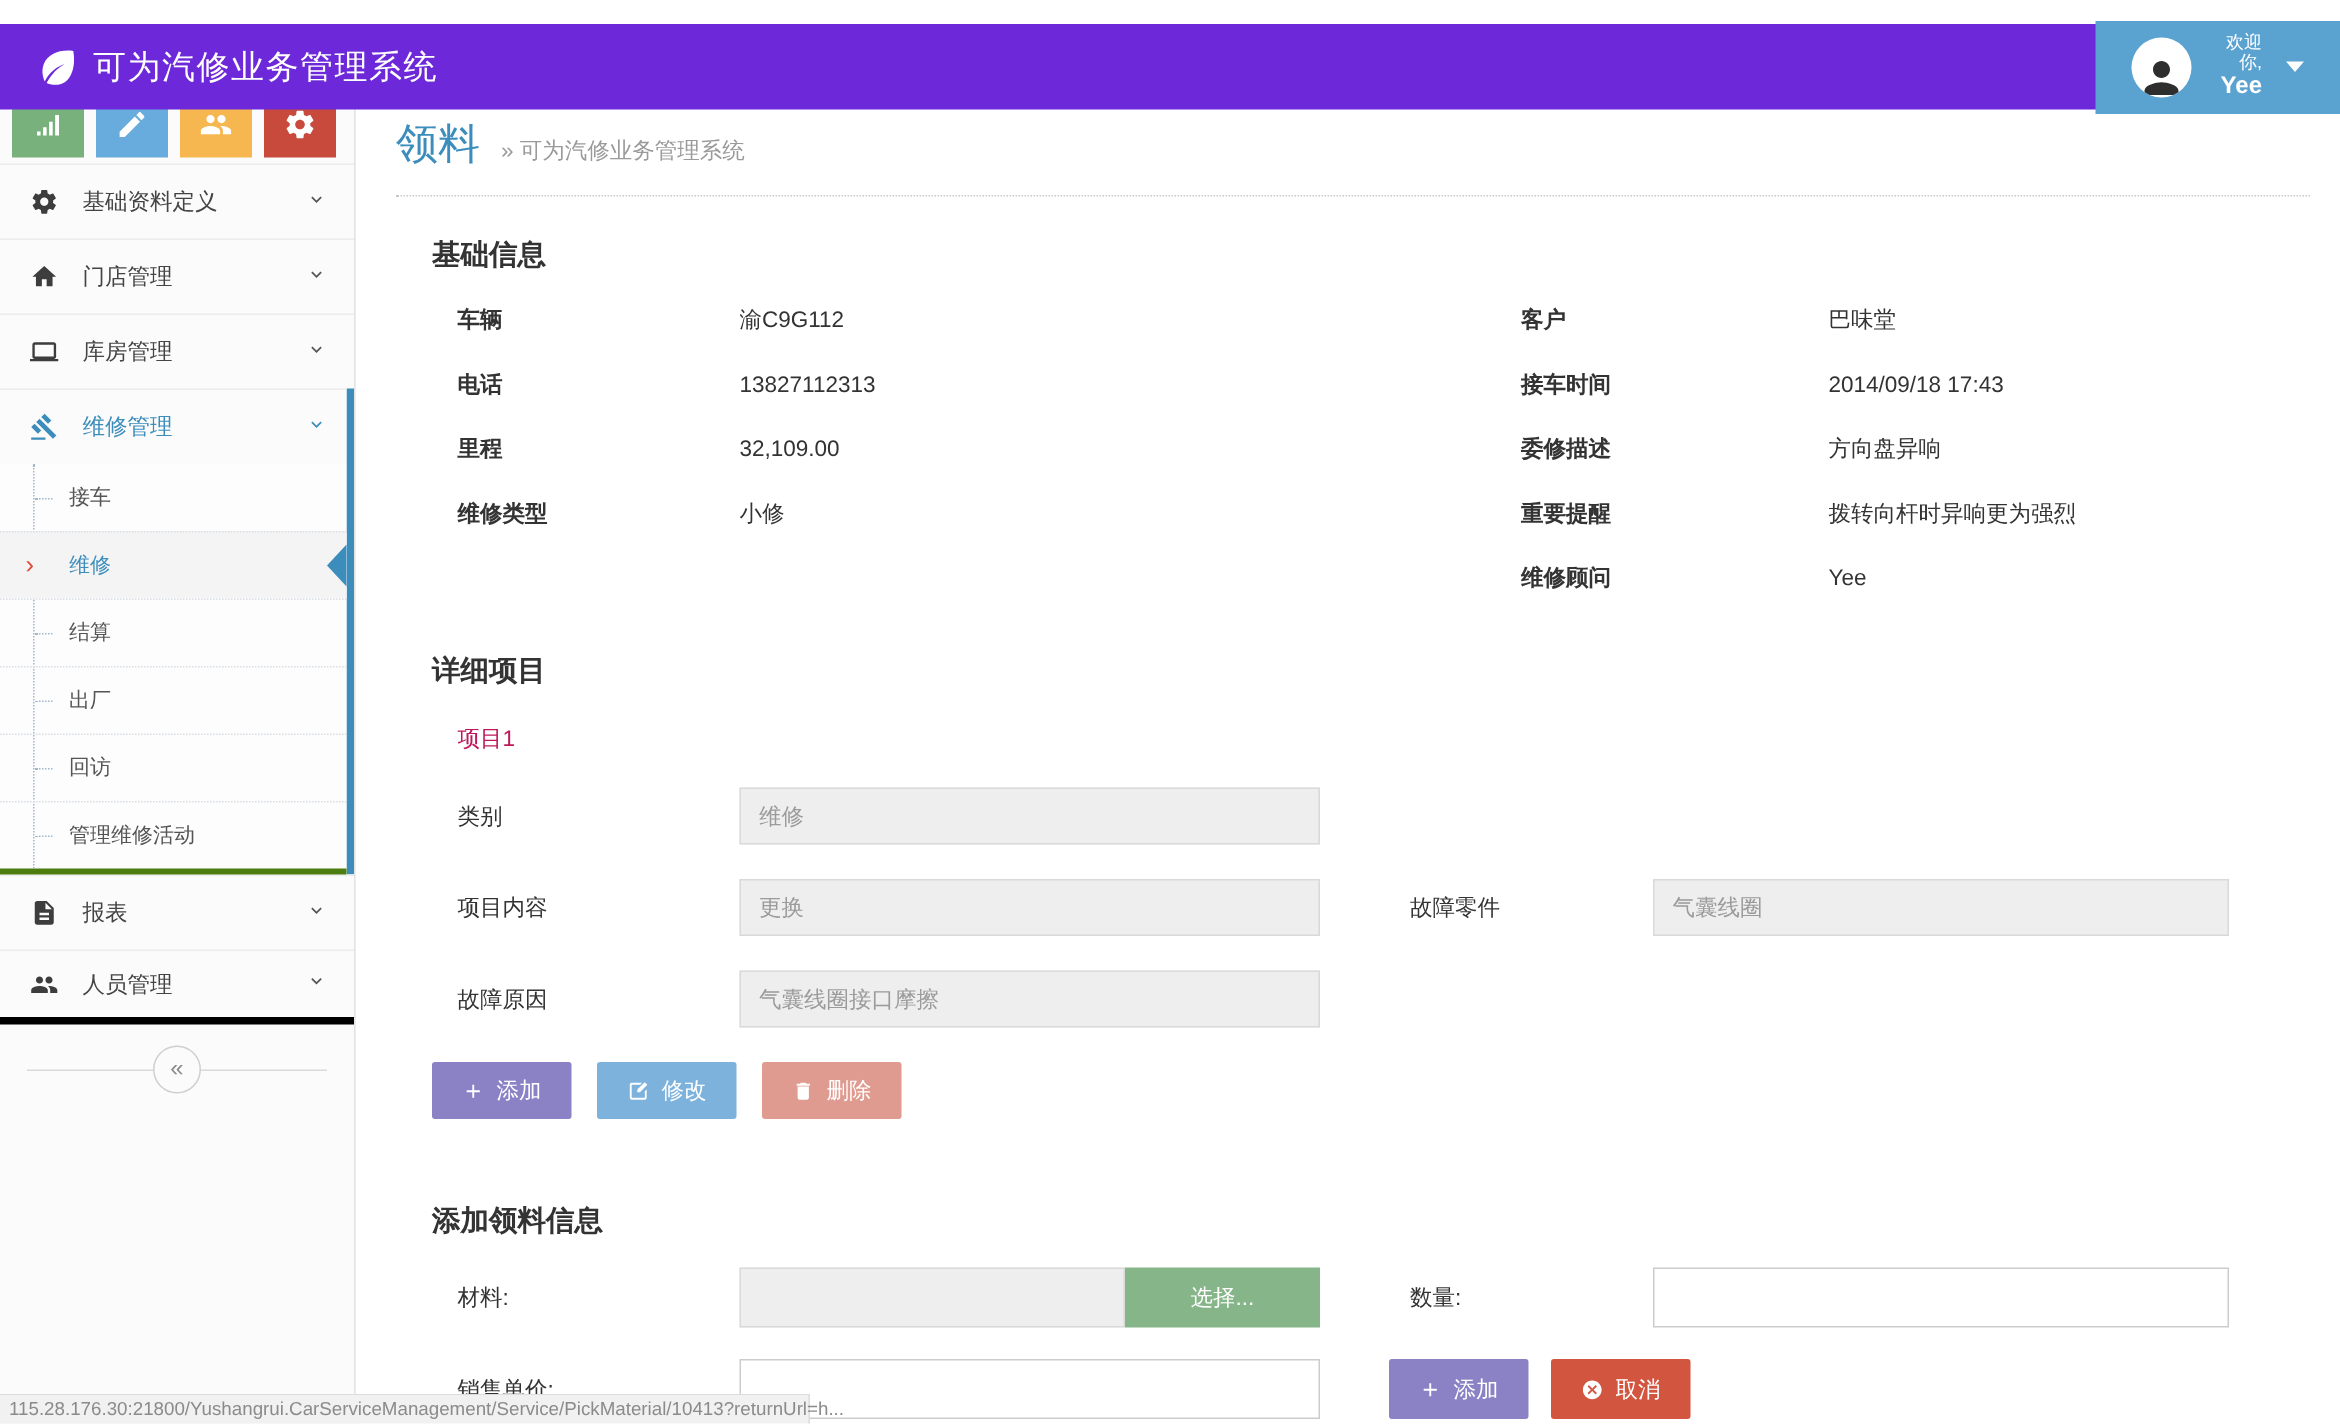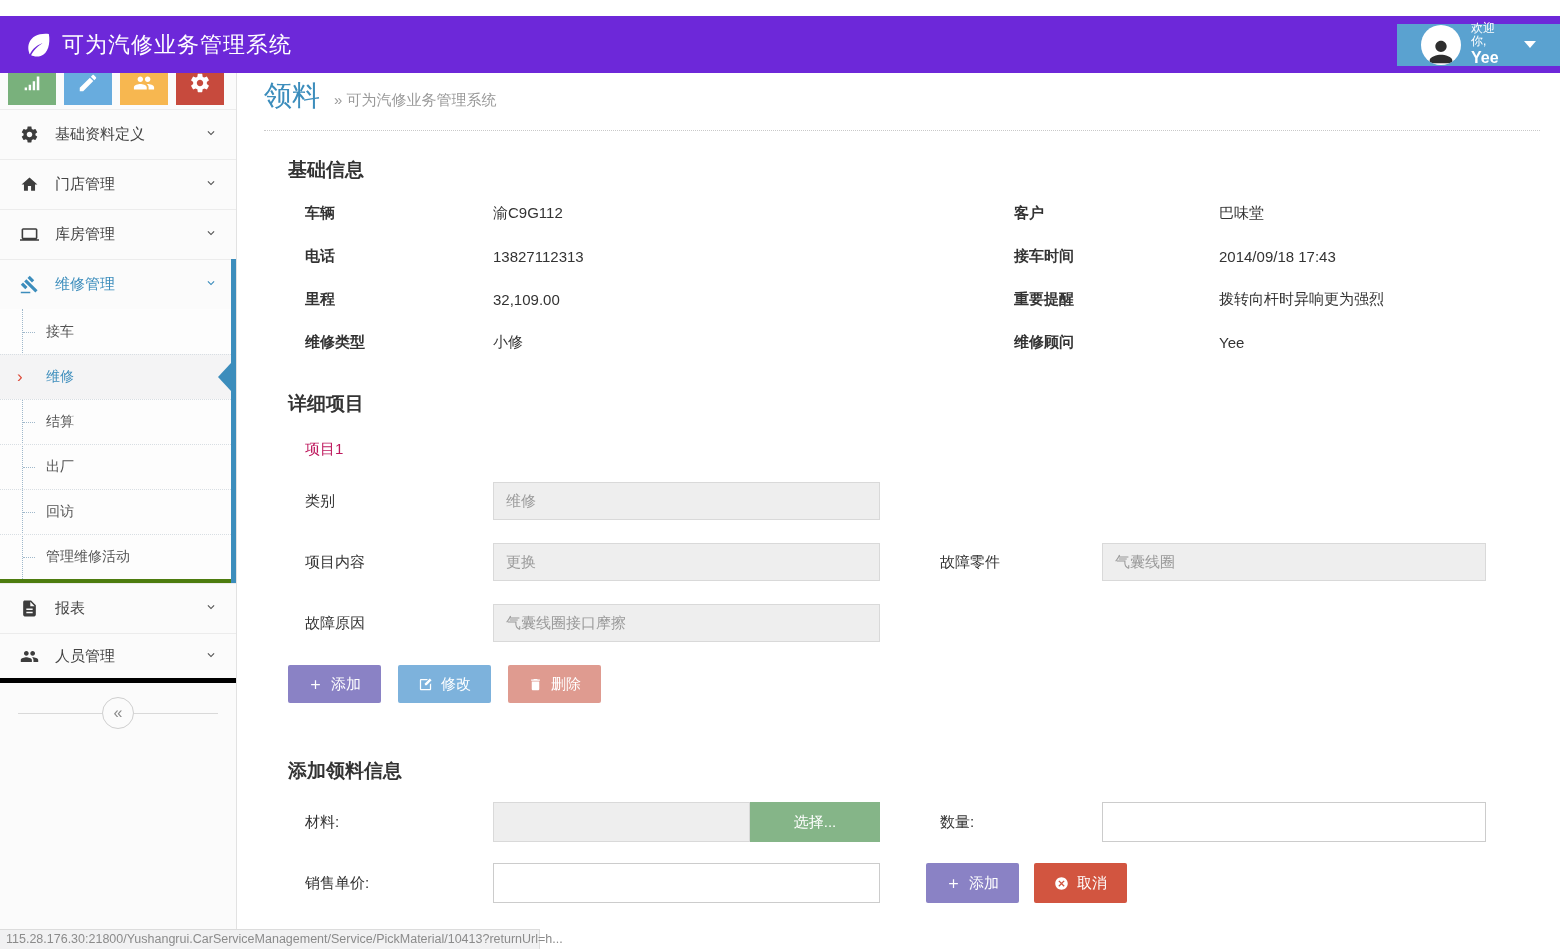--- a/index.html
+++ b/index.html
@@ -5,22 +5,22 @@
   * { margin:0; padding:0; box-sizing:border-box; }
   html,body { width:1560px; height:949px; overflow:hidden; background:#fff;
     font-family:"Liberation Sans","DejaVu Sans",sans-serif; color:#333; }
 
   
   .header { position:fixed; top:16px; left:0; right:0; height:57px; background:#6d28d9;
     display:flex; align-items:center; z-index:50; }
   .brand { display:flex; align-items:center; gap:10px; padding-left:24px; color:#fff; }
   .brand svg { width:28px; height:28px; fill:#fff; }
   .brand-title { font-size:22px; color:#fff; letter-spacing:1px; }
-  .user-panel { margin-left:auto; height:42px; width:163px; background:#5aa2d0;
-    display:flex; align-items:center; gap:10px; padding:0 24px; cursor:pointer; }
+  .user-panel { margin-left:auto; height:62px; width:163px; background:#5aa2d0;
+    display:flex; align-items:center; gap:10px; padding:0 24px; cursor:pointer;text-align:right; }
   .avatar { width:40px; height:40px; border-radius:50%; background:#fff; overflow:hidden;
     display:flex; align-items:flex-end; justify-content:center; flex:none; }
   .avatar svg { width:34px; height:34px; fill:#2e2e2e; margin-bottom:-4px; }
   .user-text { color:#fff; line-height:1.15; }
   .user-welcome { font-size:12px; }
   .user-name { font-size:16px; font-weight:bold; }
   .caret-down { width:0; height:0; border-left:6px solid transparent;
     border-right:6px solid transparent; border-top:7px solid #fff; margin-left:6px; }
 
   
@@ -302,20 +302,24 @@
         </div>
       </div>
       <div class="info-col col-right">
         <div class="info-row">
           <span class="info-label">客户</span>
           <span class="info-value">巴味堂</span>
         </div>
         <div class="info-row">
           <span class="info-label">接车时间</span>
           <span class="info-value">2014/09/18 17:43</span>
+        </div>
+        <div class="info-row">
+          <span class="info-label">委修描述</span>
+          <span class="info-value">方向盘异响</span>
         </div>
         <div class="info-row">
           <span class="info-label">重要提醒</span>
           <span class="info-value">拨转向杆时异响更为强烈</span>
         </div>
         <div class="info-row">
           <span class="info-label">维修顾问</span>
           <span class="info-value">Yee</span>
         </div>
       </div>

